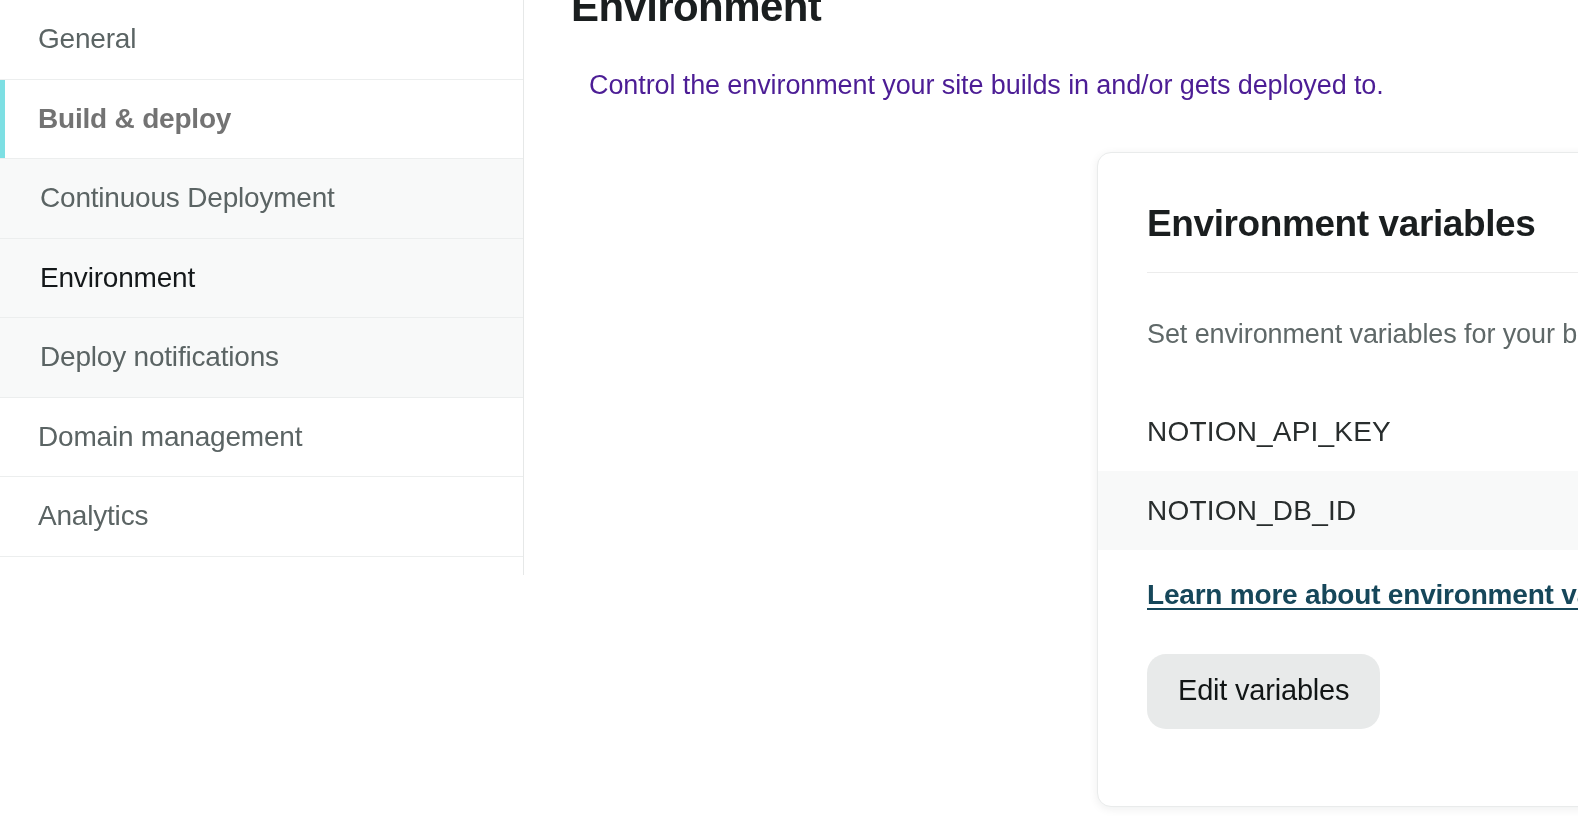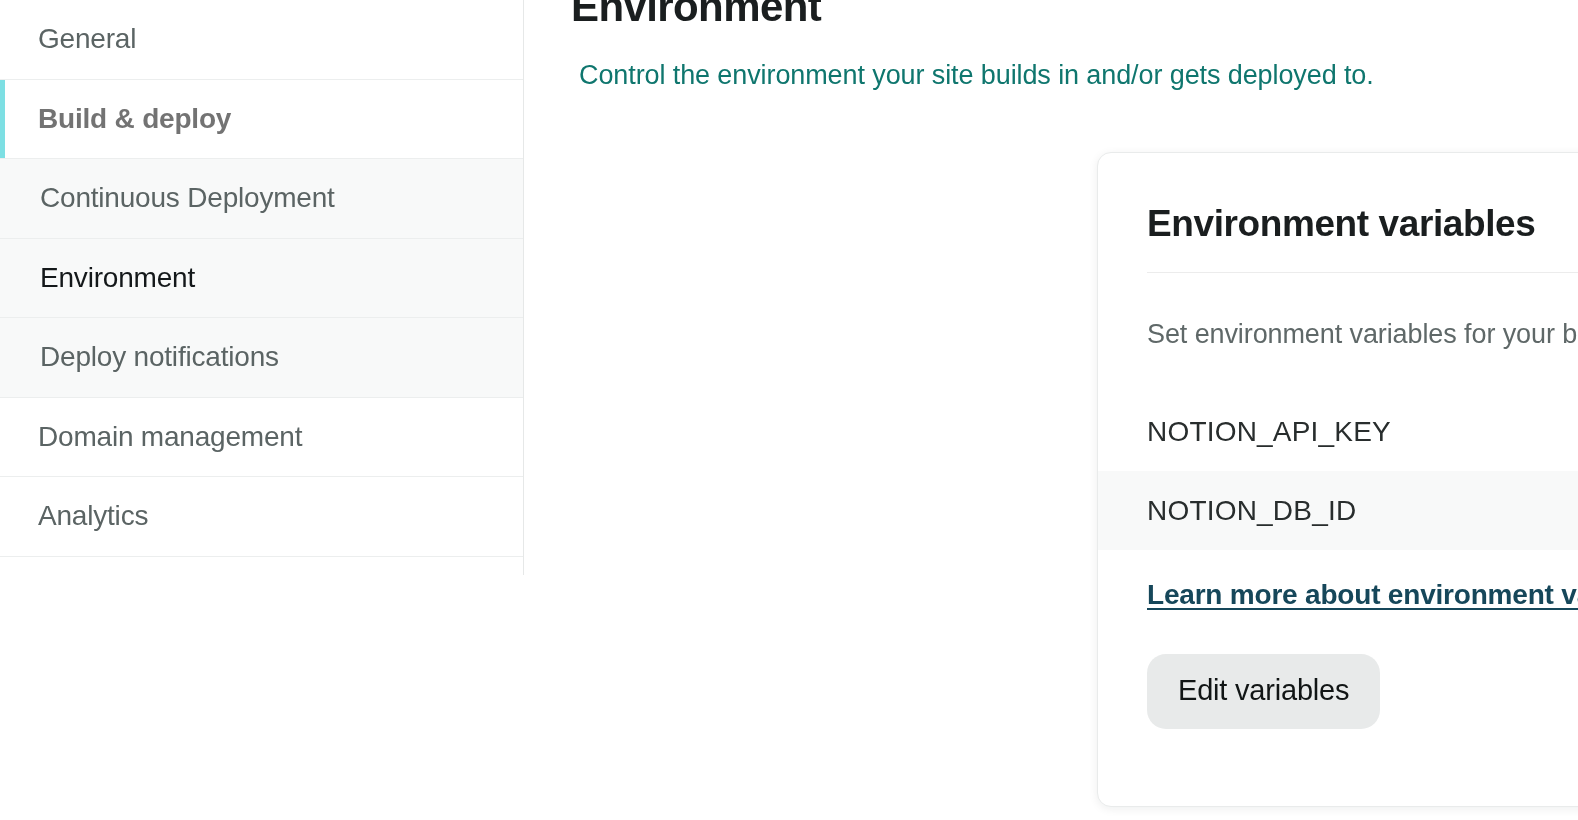--- a/index.html
+++ b/index.html
@@ -106,23 +106,23 @@
     font-size: 42px;
     font-weight: 700;
     color: #1a1e1f;
     letter-spacing: -0.6px;
     line-height: 1;
     position: relative;
     top: -14px;
   }
 
   .page-subtitle {
-    margin: 8px;
+    margin: 18px;
     font-size: 27px;
-    color: #0f766e;
+    color: #4c1d95;
     line-height: 1;
     letter-spacing: -0.1px;
     position: relative;
     top: 12px;
   }
 
   
   .card {
     position: absolute;
     left: 573px;

